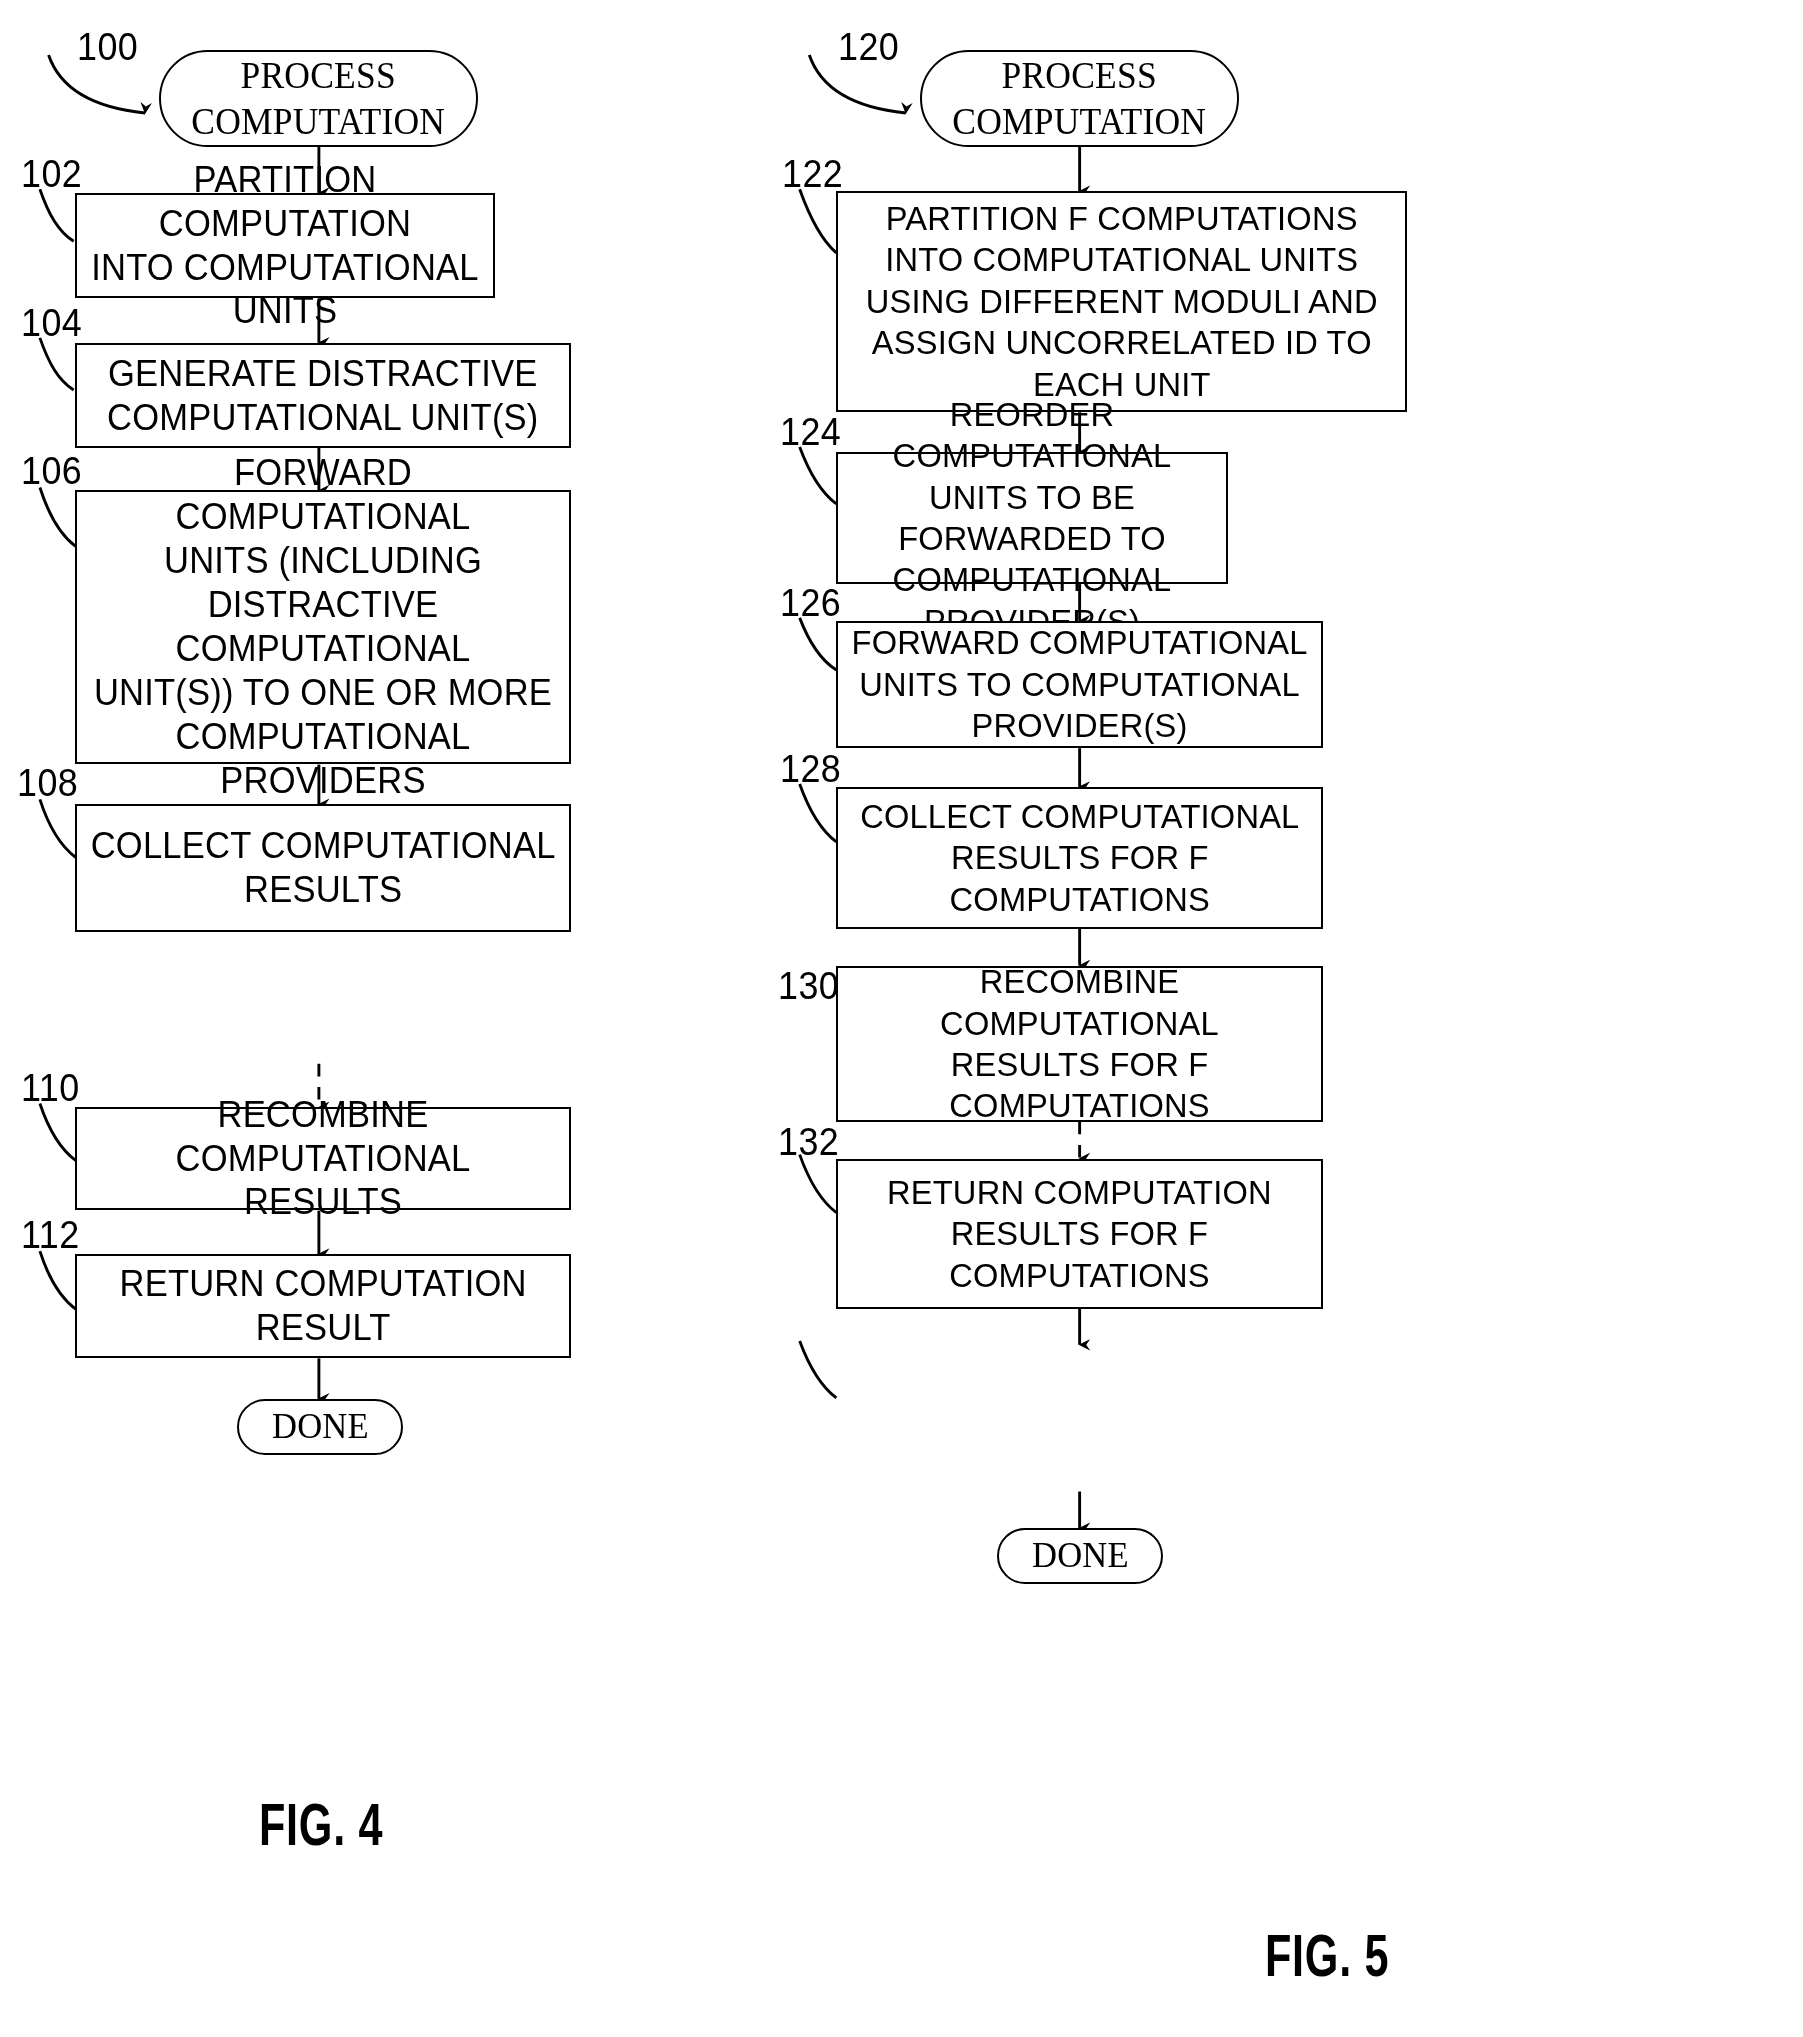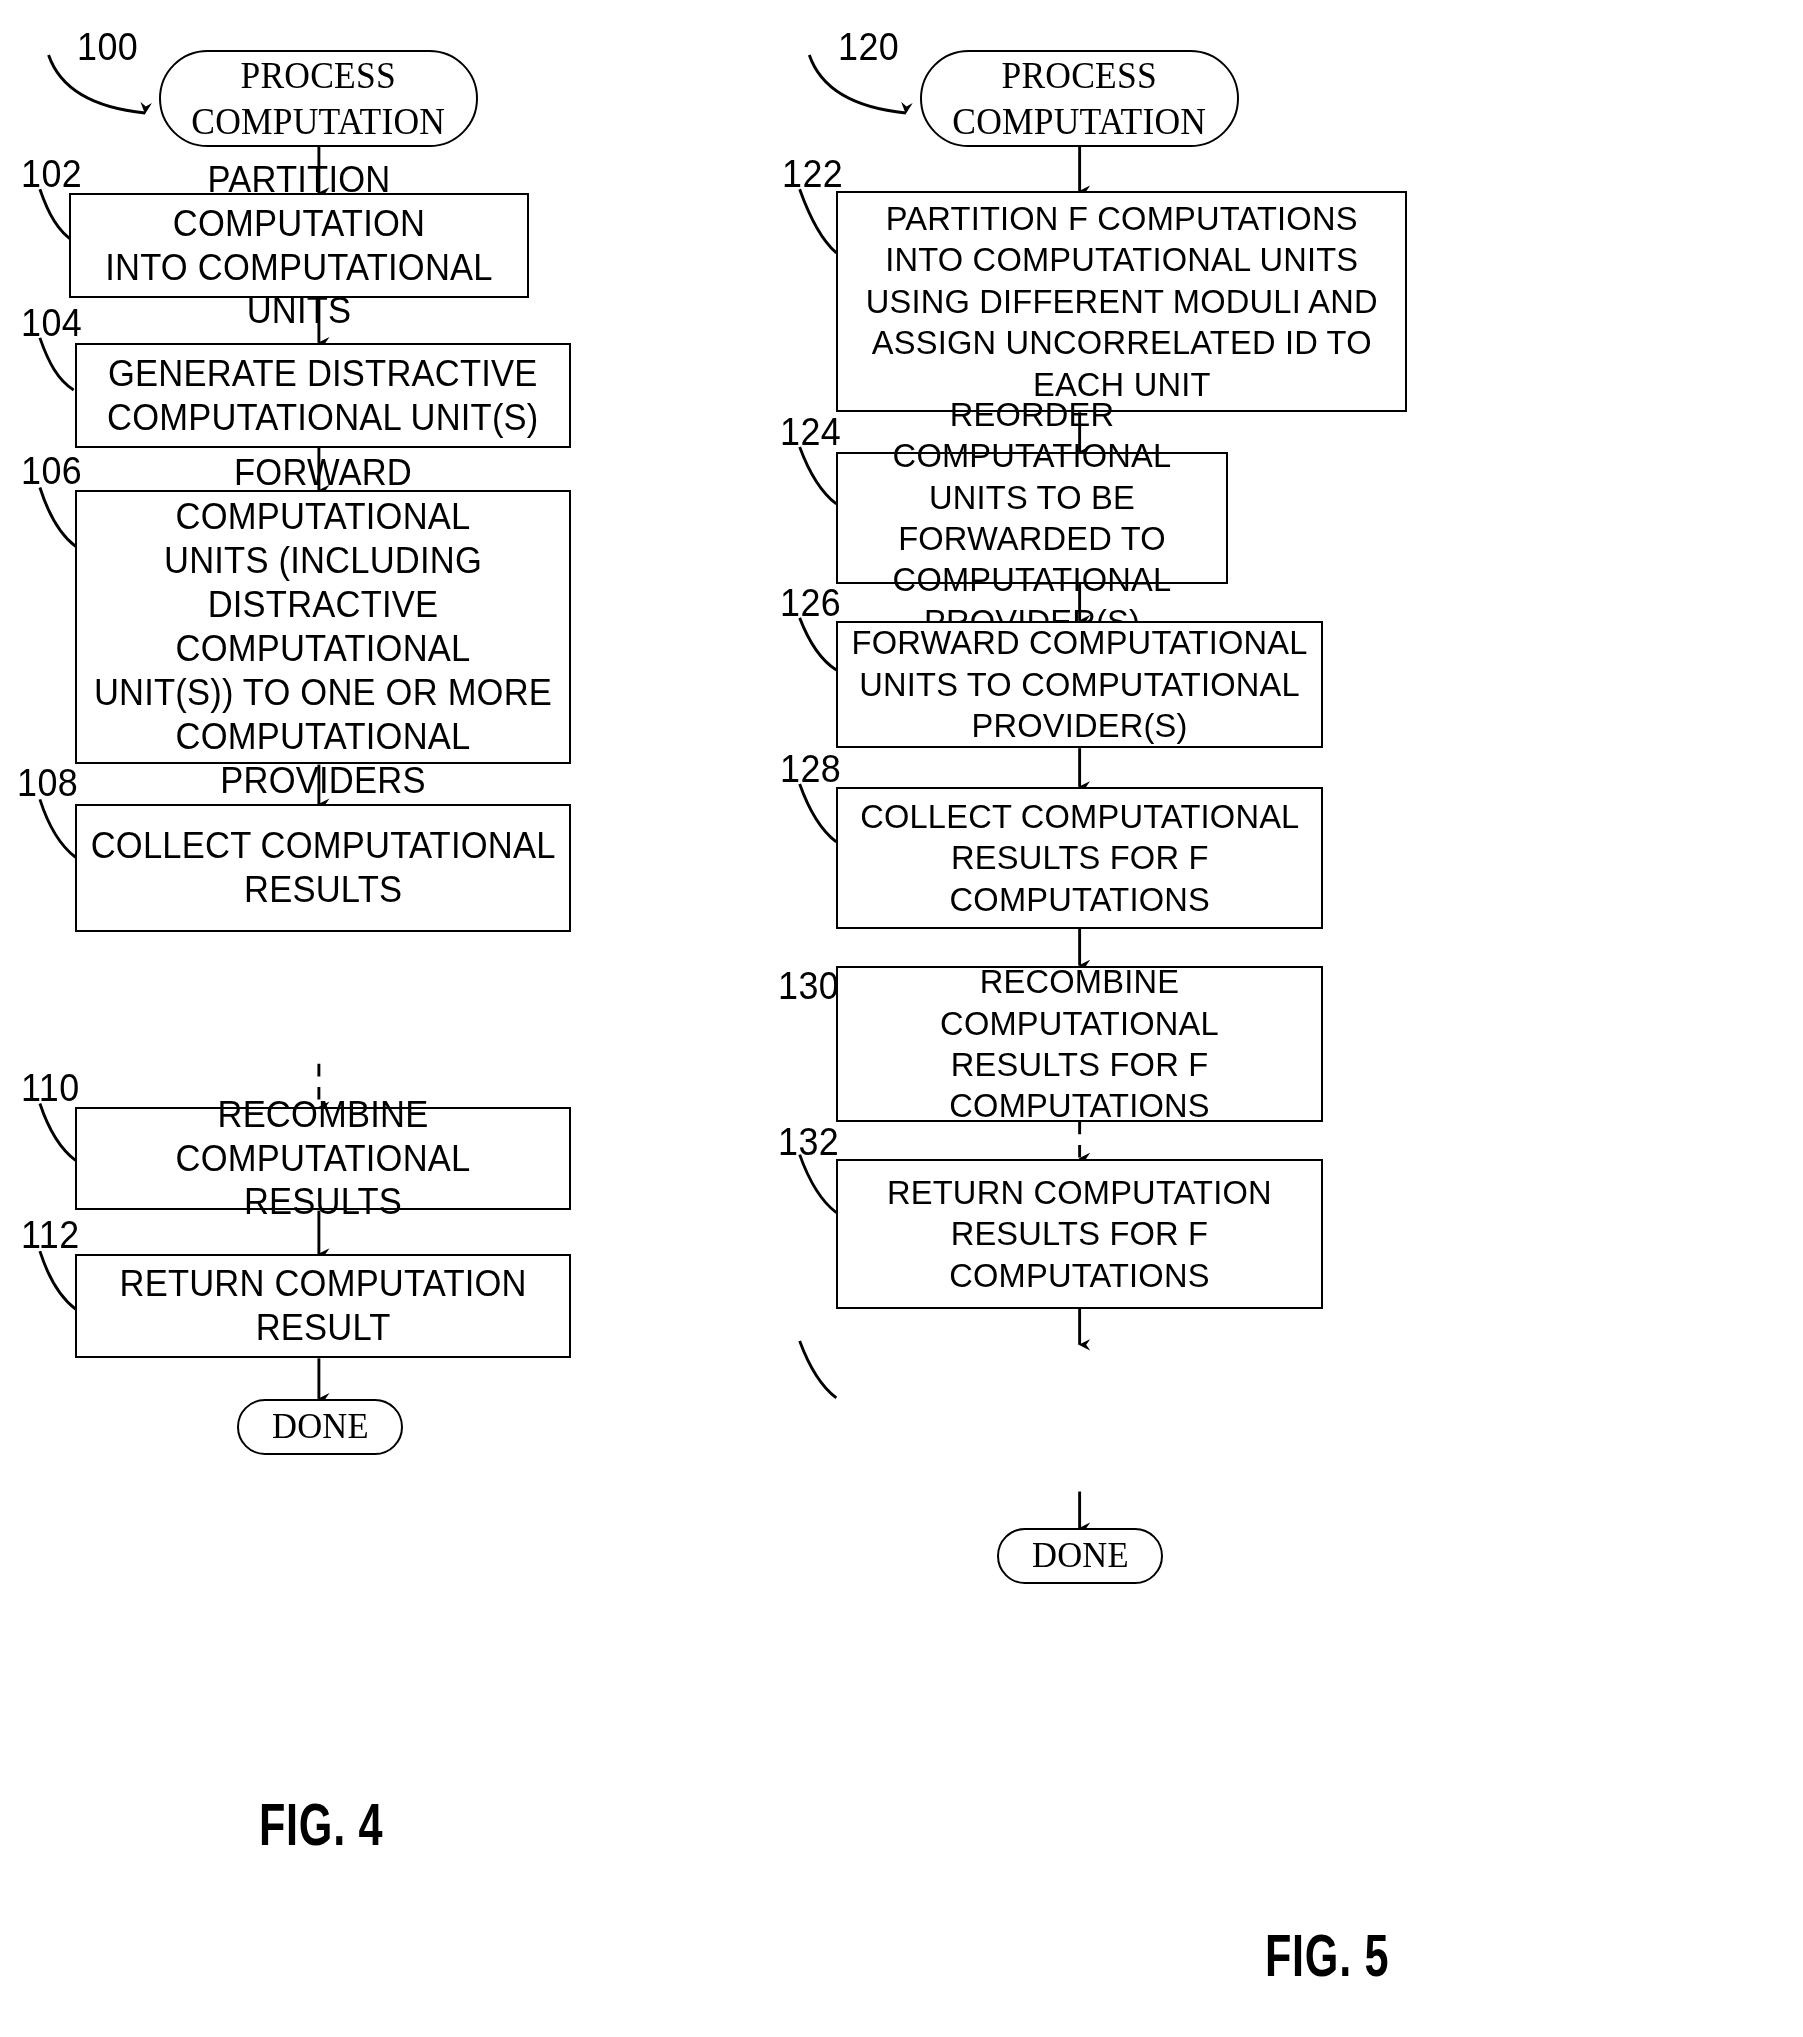--- a/index.html
+++ b/index.html
@@ -112,21 +112,21 @@
       <path d="M828 1389 C 838 1416, 850 1436, 866 1448"></path>
     </g>
   </svg>
 
   <div class="node term" style="left:159px;top:50px;width:319px;height:97px;">
     <span class="txt" style="font-size:37px;white-space:pre-line;">PROCESS
 COMPUTATION</span>
   </div>
   <div class="ref" style="left:77px;top:27px;">100</div>
 
-  <div class="node rect" style="left:69px;top:193px;width:460px;height:105px;">
+  <div class="node rect" style="left:75px;top:193px;width:420px;height:105px;">
     <span class="txt" style="font-size:36px;white-space:pre-line;">PARTITION COMPUTATION
 INTO COMPUTATIONAL UNITS</span>
   </div>
   <div class="ref" style="left:21px;top:154px;">102</div>
 
   <div class="node rect" style="left:75px;top:343px;width:496px;height:105px;text-align:center;">
     <span class="txt" style="font-size:36px;white-space:pre-line;">GENERATE DISTRACTIVE
 COMPUTATIONAL UNIT(S)</span>
   </div>
   <div class="ref" style="left:21px;top:303px;">104</div>

